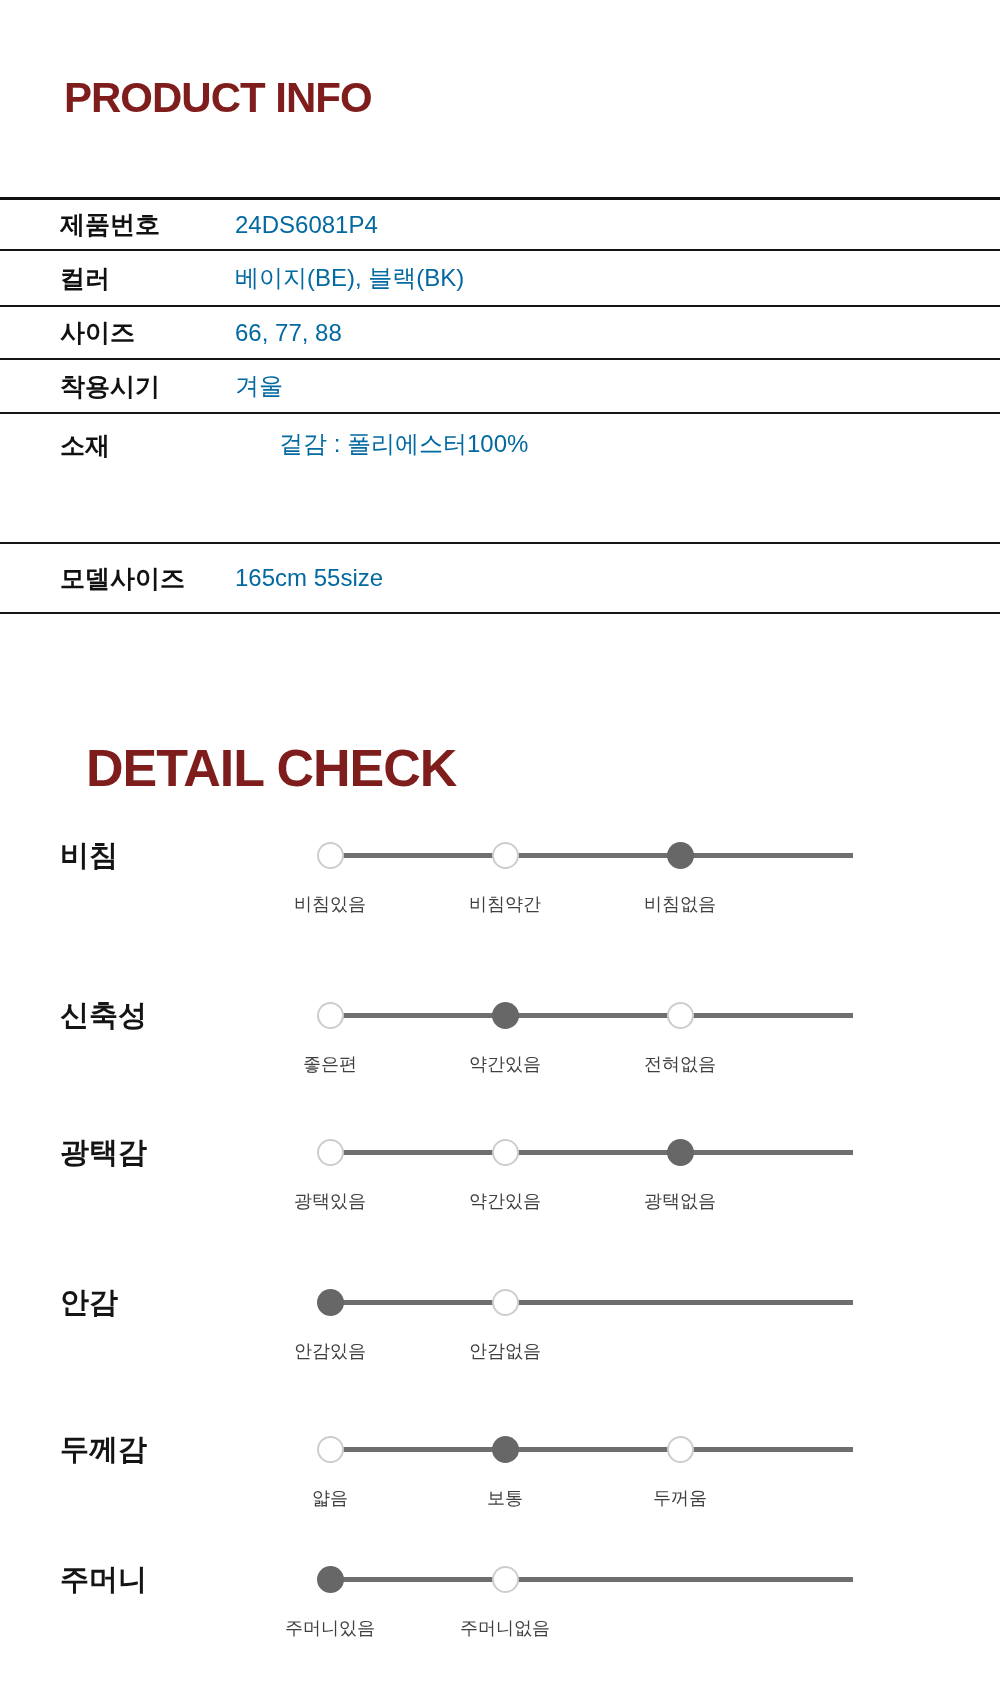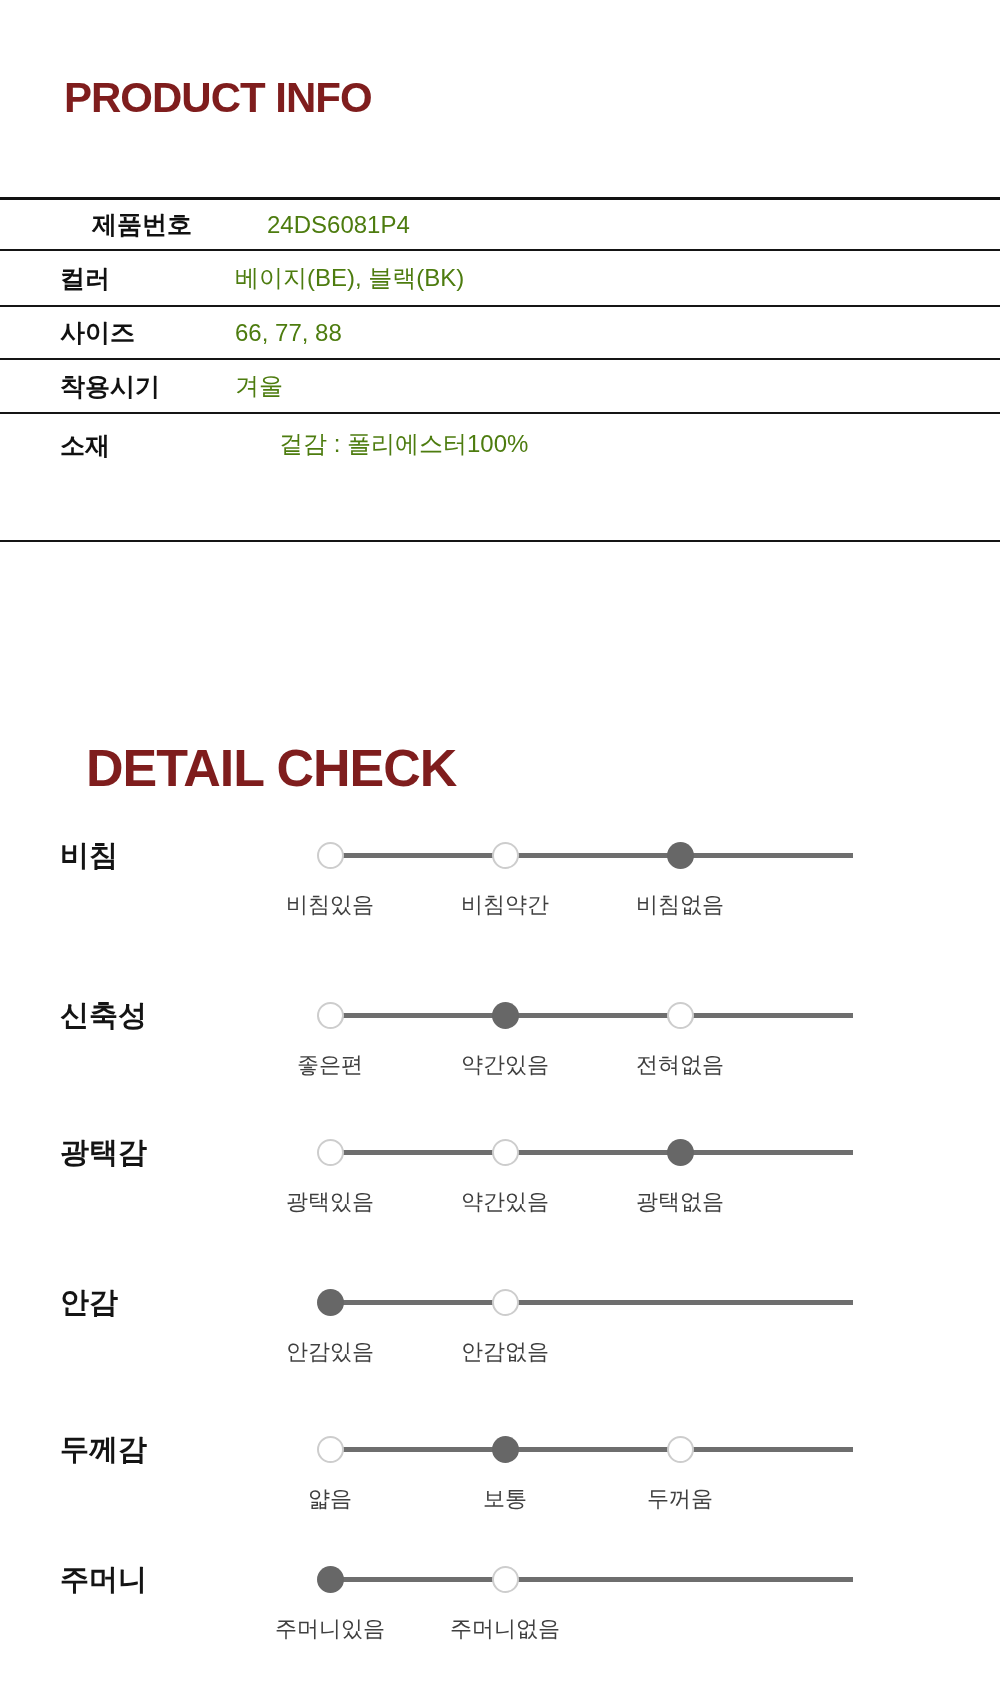--- a/index.html
+++ b/index.html
@@ -17,27 +17,27 @@
   }
   #product-title{top:74px;}
   #detail-title{top:728px;left:86px;font-size:52px;margin-top:10px;}
 
   
   #spec-table{position:absolute;top:197px;left:0;width:1000px;}
   .spec-row{
     display:flex;align-items:center;
     border-top:2px solid #151515;box-sizing:border-box;
   }
-  .spec-row:first-child{border-top:3px solid #111;padding-left:32px;}
+  .spec-row:first-child{border-top:3px solid #111;}
   .spec-row:last-child{border-bottom:2px solid #151515;}
   .spec-row .spec-label{
     width:235px;padding-left:60px;box-sizing:border-box;flex:0 0 235px;
     font-size:25px;font-weight:bold;color:#111;
   }
-  .spec-row .spec-value{font-size:24px;color:#4d7c0f;}
+  .spec-row .spec-value{font-size:24px;color:#0369a1;}
   .row-h0{height:52px;}
   .row-h1{height:56px;}
   .row-h2{height:53px;}
   .row-h3{height:54px;}
   .row-h4{height:130px;align-items:flex-start;padding-top:15px;}
   .row-h4 .spec-value{line-height:42px;margin-top:-6px;margin-left:44px;}
   .row-h5{height:72px;}
 
   
   #detail-rows{position:absolute;top:842px;left:0;width:1000px;}
@@ -51,21 +51,21 @@
     background:var(--track,#6e6e6e);
   }
   .scale-dot{
     position:absolute;top:0;width:27px;height:27px;border-radius:50%;
     box-sizing:border-box;
   }
   .scale-dot.empty{background:#ffffff;border:2px solid var(--dot-border,#cdcdcd);}
   .scale-dot.filled{background:var(--dot-filled,#676767);}
   .scale-opt-label{
     position:absolute;top:50px;width:160px;text-align:center;
-    font-size:22px;color:#3f3f3f;line-height:25px;
+    font-size:18px;color:#3f3f3f;line-height:25px;
   }
 </style>
 </head>
 <body>
 
 <h1 class="big-title" id="product-title">PRODUCT INFO</h1>
 
 <div id="spec-table">
   <div class="spec-row row-h0">
     <div class="spec-label">제품번호</div>
@@ -81,20 +81,24 @@
   </div>
   <div class="spec-row row-h3">
     <div class="spec-label">착용시기</div>
     <div class="spec-value">겨울</div>
   </div>
   <div class="spec-row row-h4">
     <div class="spec-label">소재</div>
     <div class="spec-value">
       <div>겉감 : 폴리에스터100%</div>
     </div>
+  </div>
+  <div class="spec-row row-h5">
+    <div class="spec-label">모델사이즈</div>
+    <div class="spec-value">165cm 55size</div>
   </div>
 </div>
 
 <h2 class="big-title" id="detail-title">DETAIL CHECK</h2>
 
 <div id="detail-rows">
     <div class="scale-row" style="margin-bottom: 75px;">
       <div class="scale-row-label">비침</div>
       <div class="scale-track"></div>
       <div class="scale-dot empty" style="left: 316.5px;"></div>

